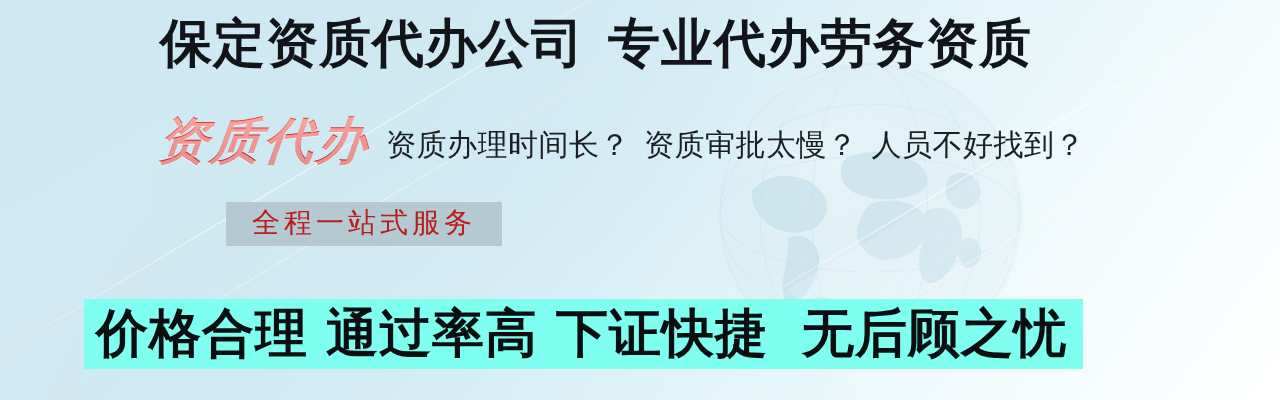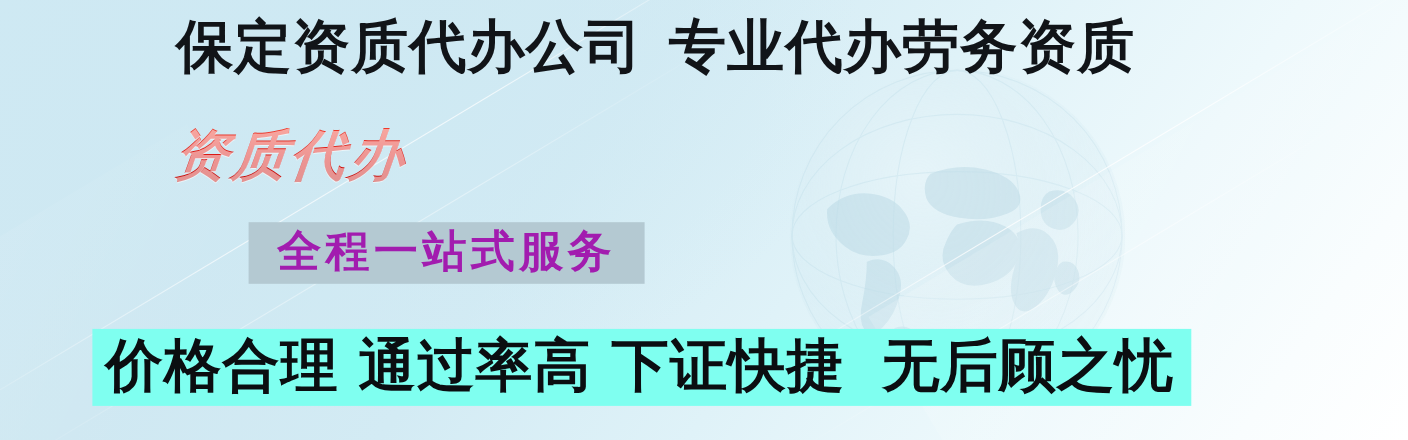--- a/index.html
+++ b/index.html
@@ -111,23 +111,23 @@
   }
   #questions .qgap { display: inline-block; width: 14px; }
 
   #service-band {
     left: 226px;
     top: 202px;
     background: #b4c9d2;
     padding: 7px 26px 9px 26px;
   }
   #service-band .txt {
-    font-size: 40px;
-    font-weight: 700;
-    color: #a21caf;
+    font-size: 28px;
+    font-weight: 400;
+    color: #b91c1c;
     letter-spacing: 4px;
     font-family: "Liberation Serif", "DejaVu Serif", serif;
   }
 
   #benefits-band {
     left: 84px;
     top: 299px;
     background: #7ffff0;
     padding: 8px 16px 10px 12px;
   }
@@ -183,20 +183,23 @@
       <div class="wedge" style="left:-140px; top:250px; width:460px; height:300px; transform: rotate(-31deg); opacity:.35;"></div>
     </div>
   </div>
 
   <div class="line" id="title">
     <span>保定资质代办公司</span><span class="gap"></span><span>专业代办劳务资质</span>
   </div>
 
   <div class="line" id="row-question">
     <span id="seal">资质代办</span>
+    <span id="questions">
+      <span>资质办理时间长？</span><span class="qgap"></span><span>资质审批太慢？</span><span class="qgap"></span><span>人员不好找到？</span>
+    </span>
   </div>
 
   <div class="line" id="service-band">
     <span class="txt">全程一站式服务</span>
   </div>
 
   <div class="line" id="benefits-band">
     <span class="txt"><span>价格合理</span><span class="bgap"></span><span>通过率高</span><span class="bgap"></span><span>下证快捷</span><span class="bgap-wide"></span><span>无后顾之忧</span></span>
   </div>
 

